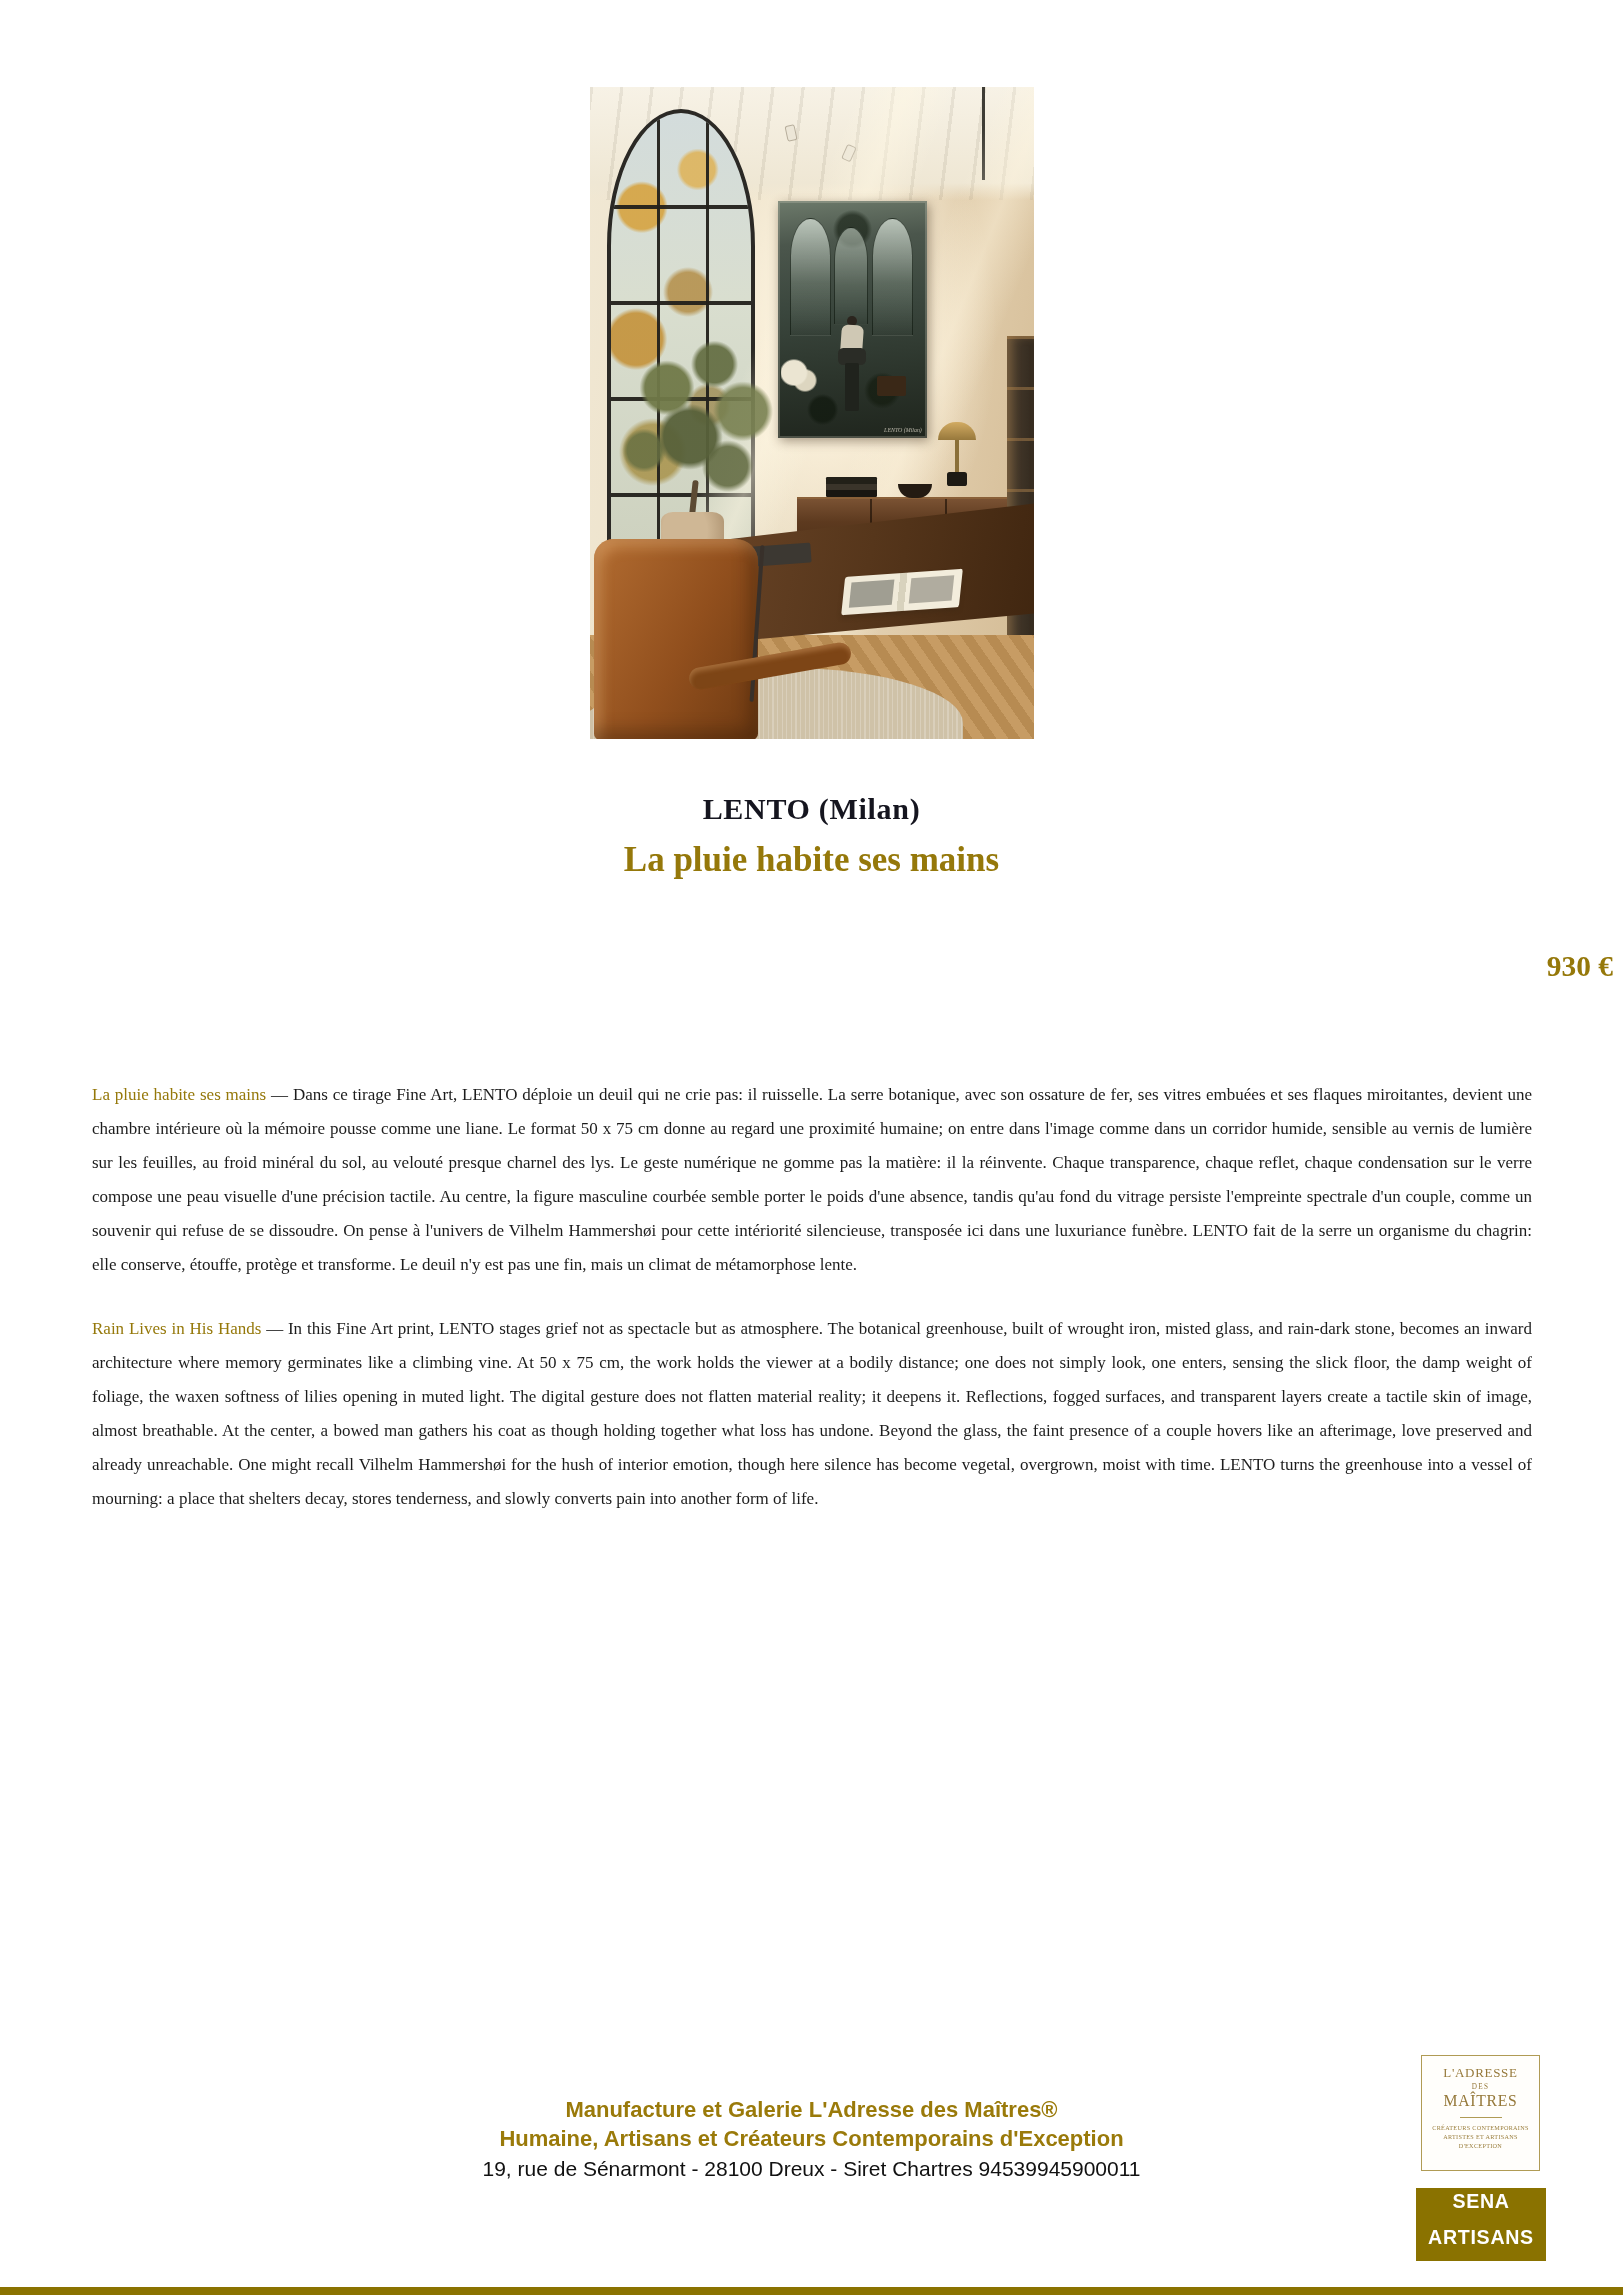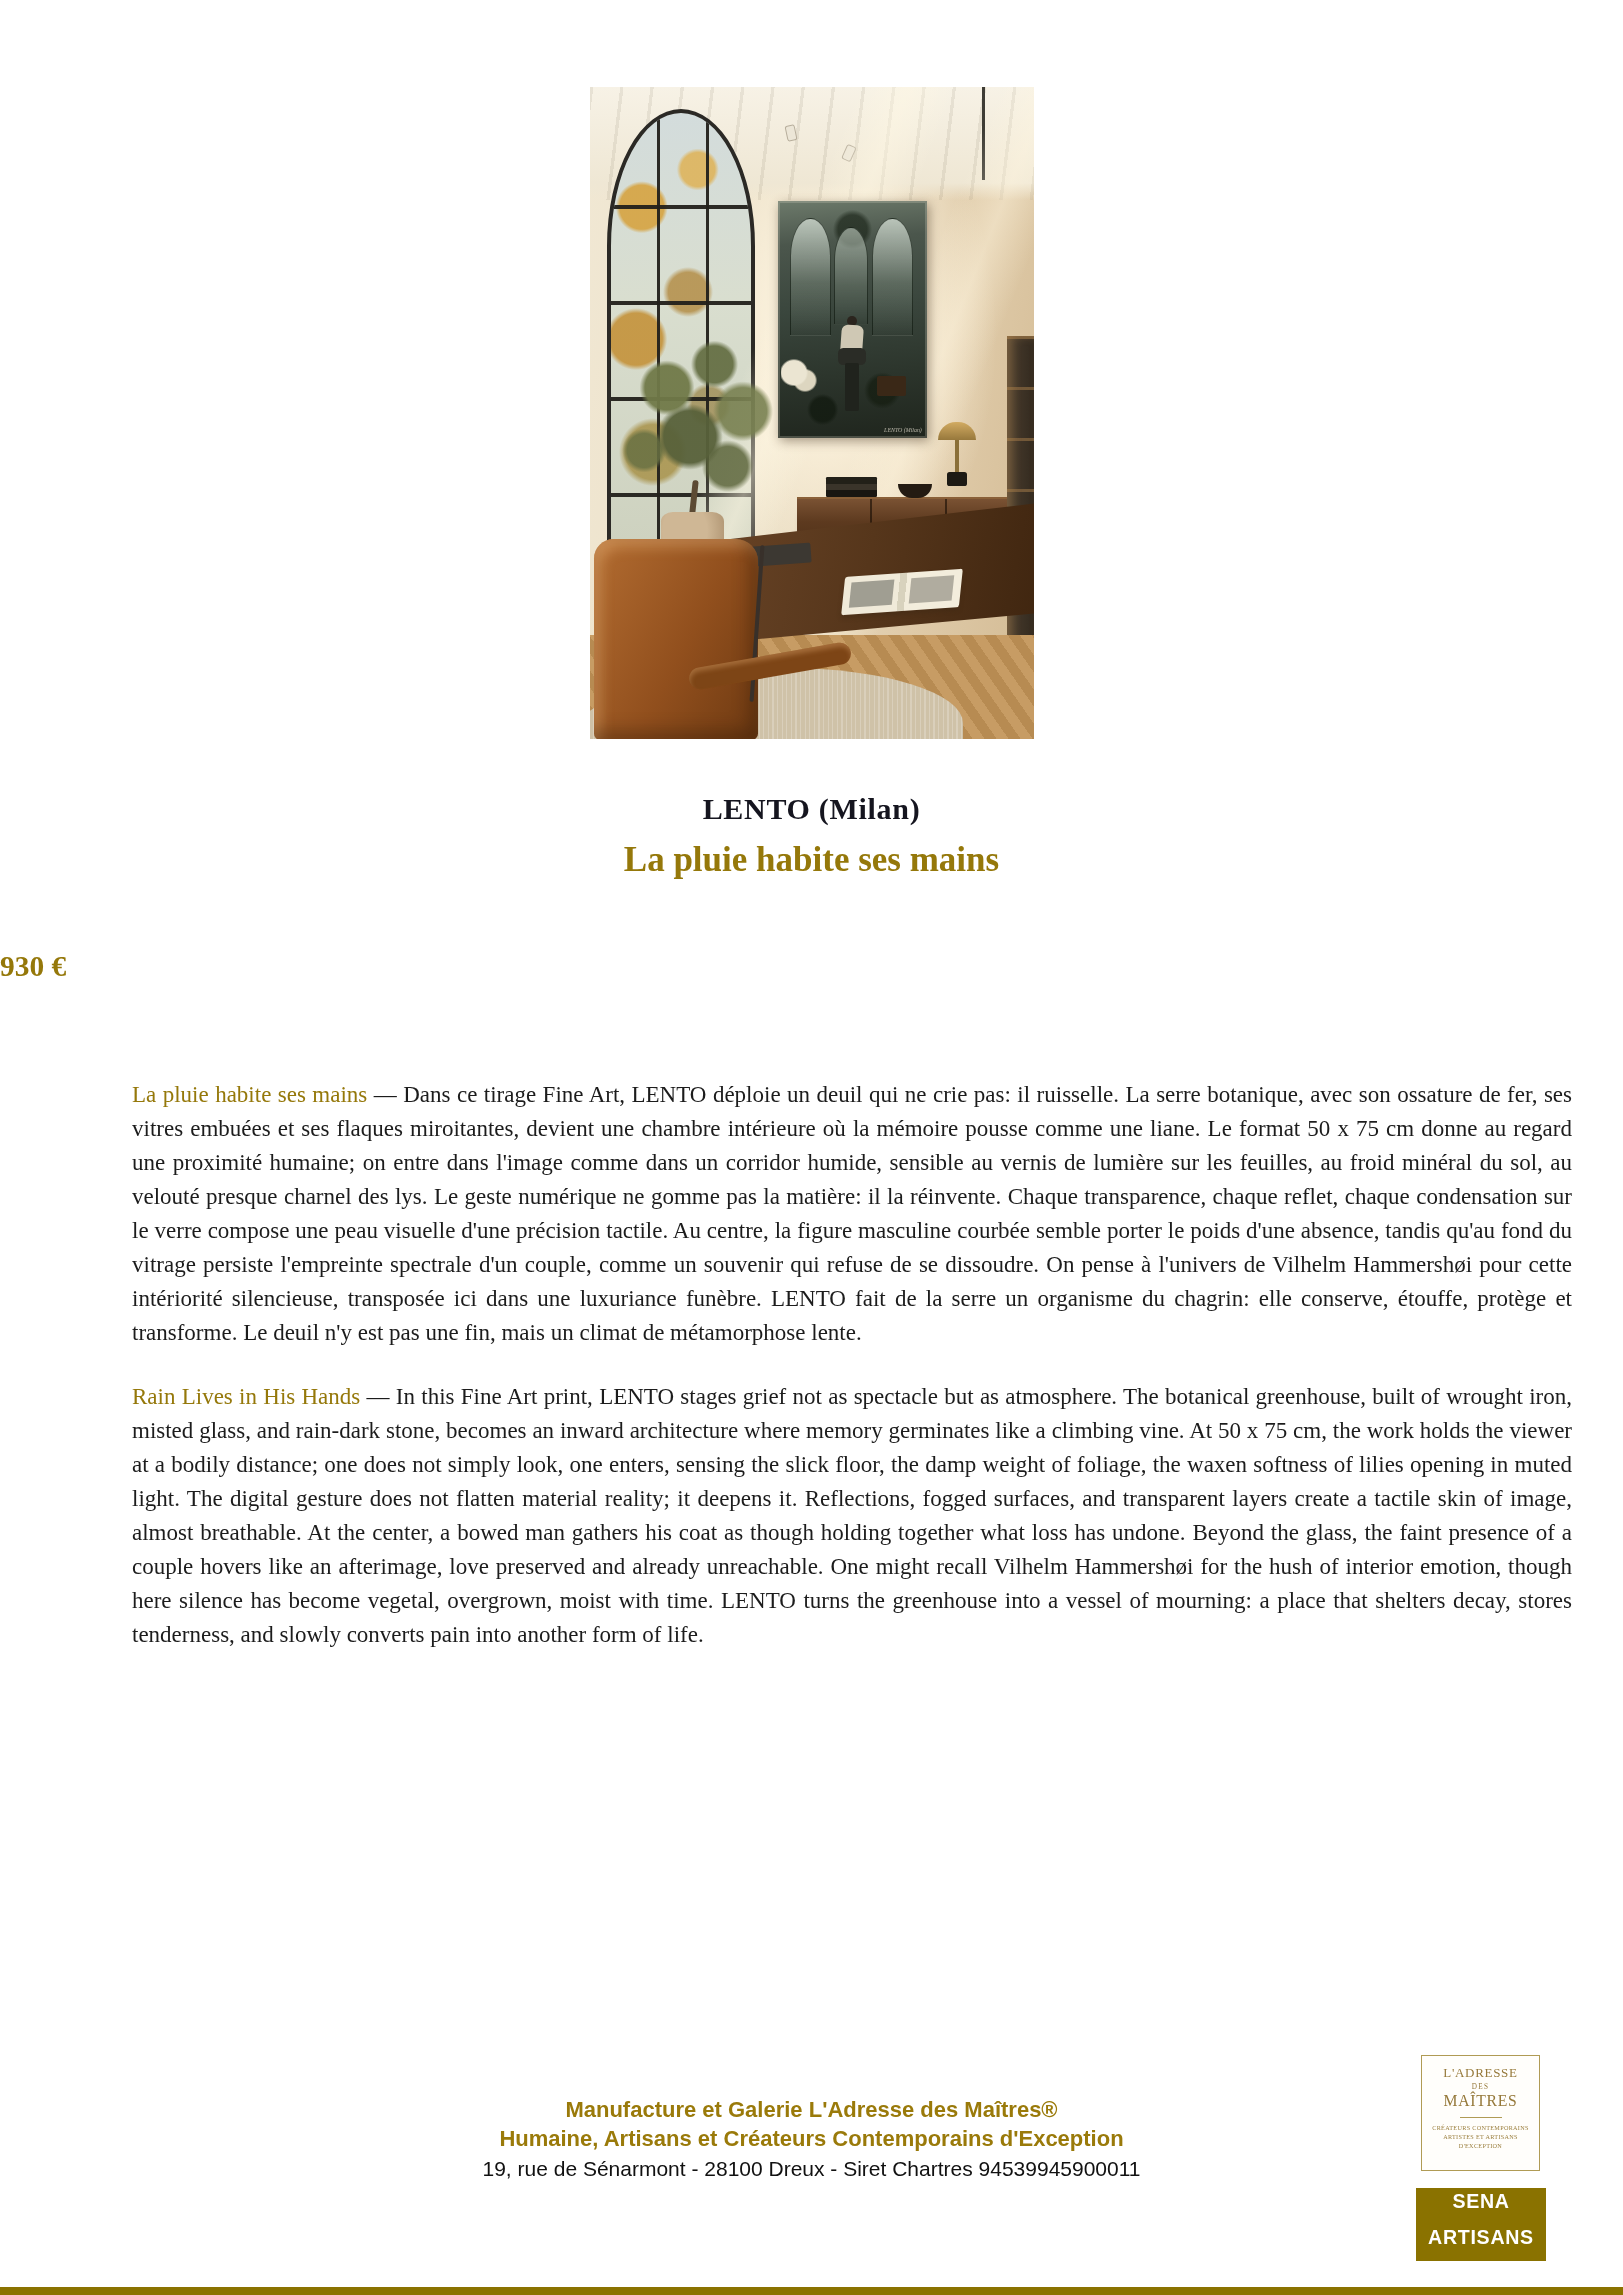--- a/index.html
+++ b/index.html
@@ -116,26 +116,26 @@
              box-shadow:inset 0 3.9px 5.2px rgba(255,200,140,.3); }
   .ph-chair-frame { position:absolute; left:165px; top:458px; width:3.9px; height:157px; background:#38302a; transform:rotate(4deg); border-radius:2px; }
 
   
   .artist { position:absolute; left:0; right:0; top:792px; text-align:center;
             font-size:30px; font-weight:700; color:#15151f; letter-spacing:0.7px; }
   .title  { position:absolute; left:0; right:0; top:840px; text-align:center;
             font-size:35px; font-weight:700; color:#95780a; }
   .collection { position:absolute; left:52px; right:52px; top:911px; text-align:center;
             font-size:25.5px; color:#1d1d24; }
-  .price  { position:absolute; left:0; right:0; top:950px; text-align:left;
+  .price  { position:absolute; left:0; right:10px; top:950px; text-align:right;
             font-size:29.4px; font-weight:700; color:#95780a; }
 
   
   .descriptions { position:absolute; left:92px; width:1440px; top:1078px;
-            font-size:23px; line-height:34px; text-align:justify; color:#1c1c1c;margin-left:40px; }
+            font-size:17px; line-height:34px; text-align:justify; color:#1c1c1c; }
   .para { margin-bottom:30px; }
   .lead { color:#95780a; }
 
   
   .footer { position:absolute; left:0; right:0; top:2095px; text-align:center;
             font-family:"Liberation Sans","DejaVu Sans",sans-serif; }
   .f-line { line-height:29.4px; font-size:21px; color:#111111; }
   .f-gold { color:#9a7a0a; font-weight:700; font-size:22px; }
 
   .logo-box { position:absolute; left:1421px; top:2055px; width:119px; height:116px;

